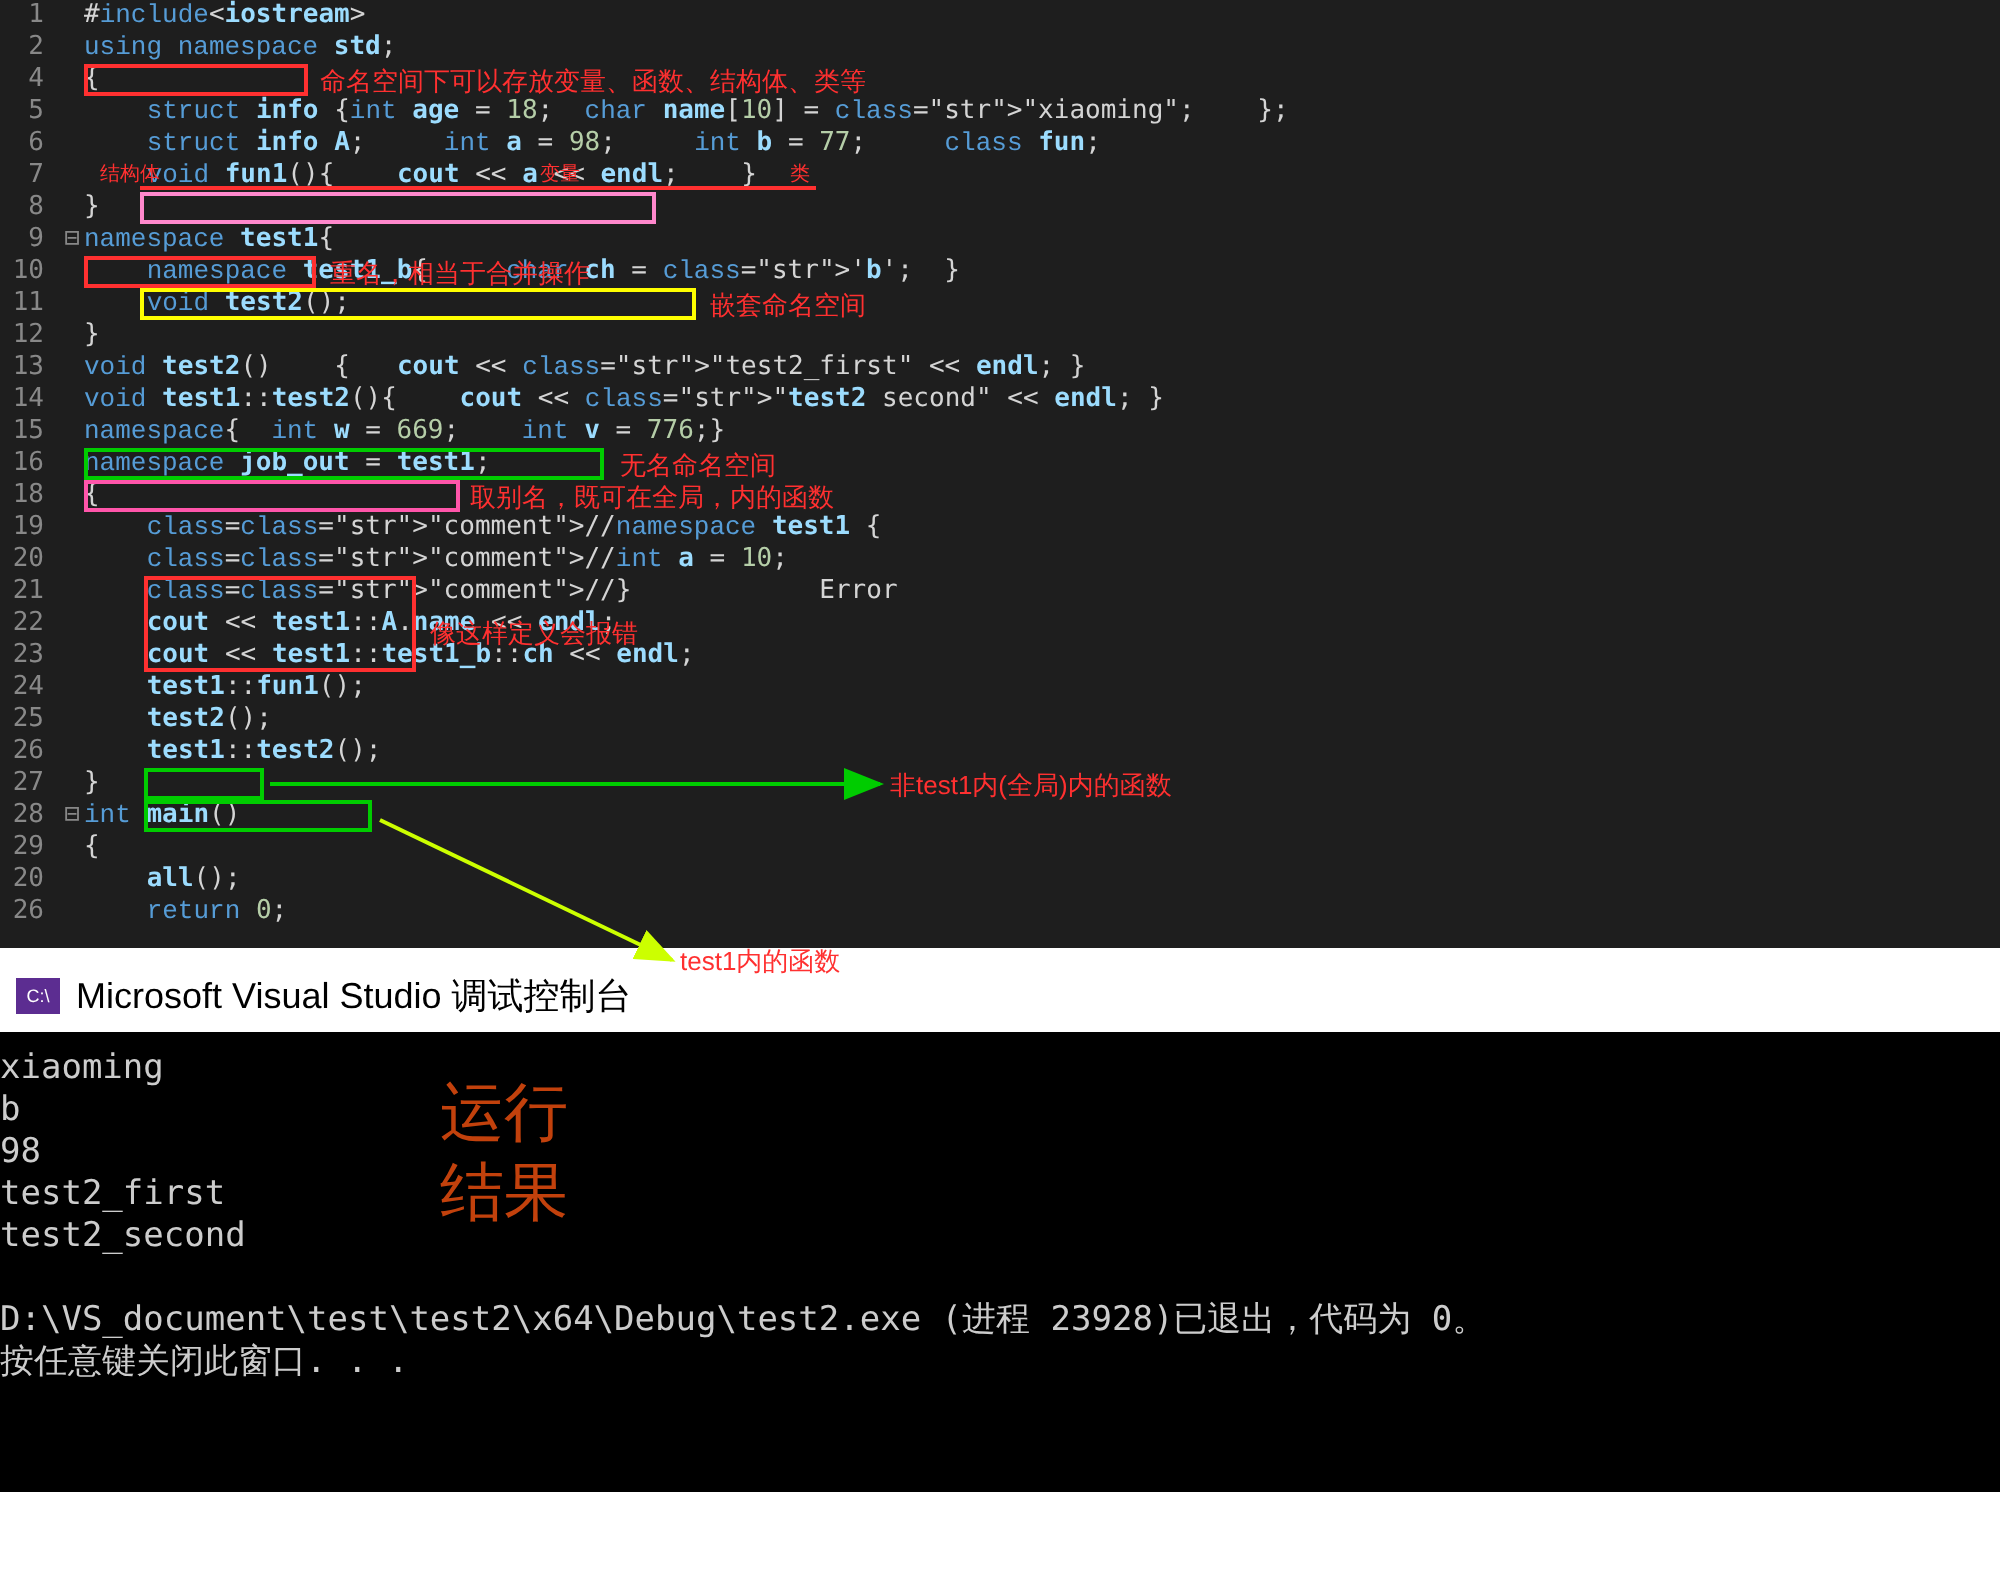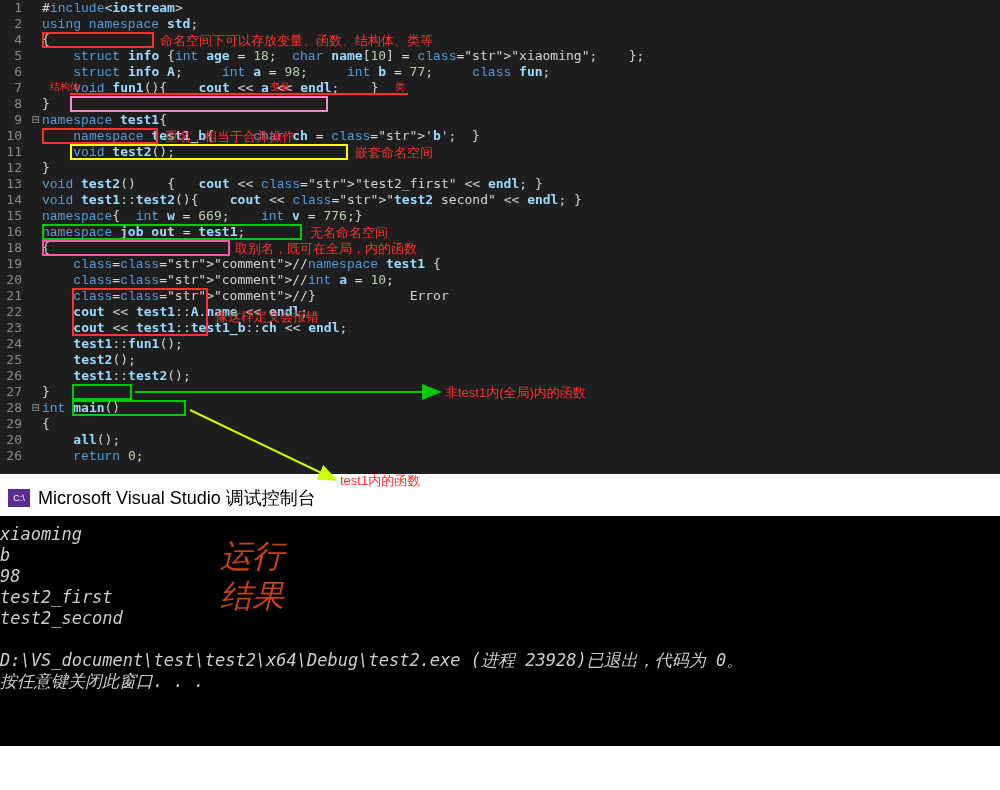--- a/index.html
+++ b/index.html
@@ -14,21 +14,21 @@
 .ident { color: #9cdcfe; font-weight: bold; }
 .anno { color: #ff3030; position: absolute; font-family: "Microsoft YaHei", sans-serif; font-size: 13px; }
 .box-red { border: 2px solid #ff3030; position: absolute; pointer-events: none; }
 .box-green { border: 2px solid #00cc00; position: absolute; pointer-events: none; }
 .box-yellow { border: 2px solid #ffff00; position: absolute; pointer-events: none; }
 .box-pink { border: 2px solid #ff88cc; position: absolute; pointer-events: none; }
 .box-magenta { border: 2px solid #ff55aa; position: absolute; pointer-events: none; }
 .console-wrap { margin-top: 6px; }
 .console-header { background: #fff; color: #000; padding: 6px 8px; font-size: 18px; font-family: "Microsoft YaHei", sans-serif; display: flex; align-items: center; }
 .console-icon { width: 22px; height: 18px; background: #5c2d91; color: #fff; font-size: 9px; display: inline-flex; align-items: center; justify-content: center; margin-right: 8px; }
-.console { background: #000; color: #ccc; padding: 8px 0 24px 0; font-family: "SimSun", monospace; font-size: 17px; line-height: 21px; position: relative; min-height: 230px; font-style: italic; }
+.console { background: #000; color: #ccc; padding: 8px 0 24px 0; font-family: "SimSun", monospace; font-size: 17px; line-height: 21px; position: relative; min-height: 230px; }
 .console-note { color: #c2410c; position: absolute; font-family: "KaiTi", "SimSun", serif; font-size: 32px; text-align: center; }
 svg.arrow { position: absolute; pointer-events: none; overflow: visible; }
 </style>
 </head>
 <body>
 
 <div class="editor" id="editor">
     <div class="line"><span class="gutter">1</span><span class="fold"></span><span class="code">#<span class="kw">include</span>&lt;<span class="ident">iostream</span>&gt;</span></div>
     <div class="line"><span class="gutter">2</span><span class="fold"></span><span class="code"><span class="kw">using</span> <span class="kw">namespace</span> <span class="ident">std</span>;</span></div>
     <div class="line"><span class="gutter">4</span><span class="fold"></span><span class="code">{</span></div>

